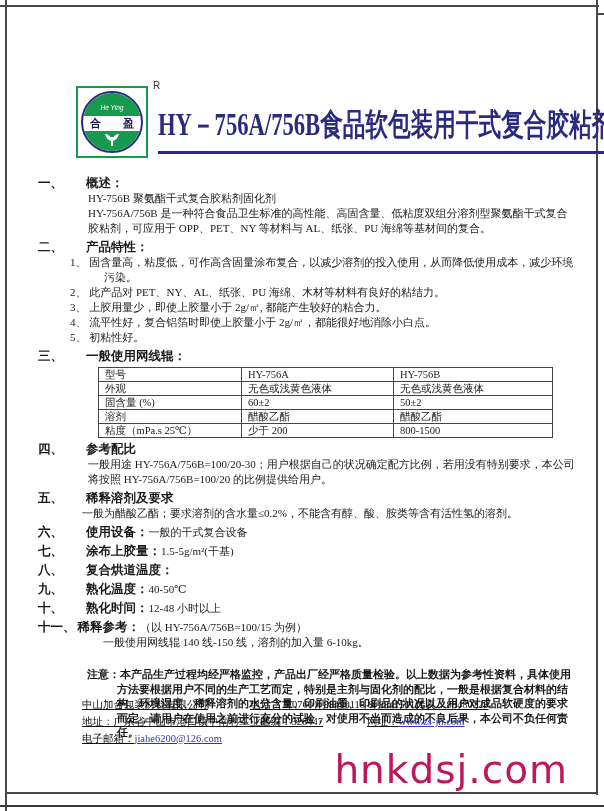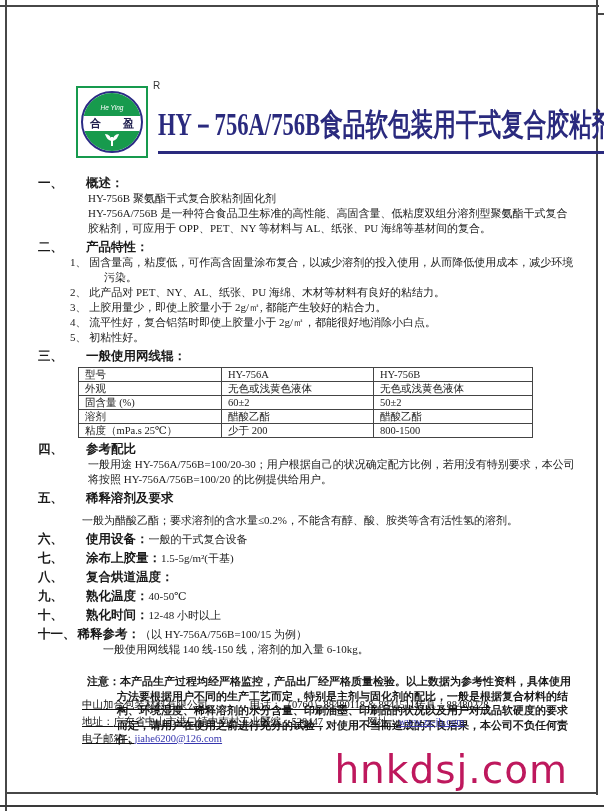--- a/index.html
+++ b/index.html
@@ -33,25 +33,25 @@
     padding-bottom:5px;border-bottom:3px solid #2a2a7e;
   }
 
   
   .doc{position:absolute;left:30px;top:172px;width:548px;font-size:11px;line-height:15px;}
   .sec{display:flex;font-weight:bold;font-size:12.5px;line-height:16px;margin-top:3px;}
   .sec .num{width:56px;padding-left:8px;box-sizing:border-box;flex:none;}
   .sec.wide .num{width:auto;padding-right:2px;}
   .sec .val{font-weight:normal;font-size:11px;line-height:16px;}
   .p58{padding-left:58px;}
-  .p52{padding-left:52px;margin-top:7px;}
+  .p52{padding-left:52px;}
   .p73{padding-left:73px;}
   .feat{padding-left:74px;text-indent:-34px;}
   .notice{padding-left:87px;text-indent:-30px;font-weight:bold;line-height:14.5px;margin-top:17px;font-family:Liberation Serif, serif;}
-  .spec{border-collapse:collapse;margin:3px 0 2px 48px;width:415px;font-size:10.5px;table-layout:fixed;}
+  .spec{border-collapse:collapse;margin:3px 0 2px 68px;width:415px;font-size:10.5px;table-layout:fixed;}
   .spec td{border:1px solid #444;padding:0 6px;height:13px;line-height:13px;overflow:hidden;white-space:nowrap;}
   .c1{width:130px;} .c2{width:139px;} .c3{width:146px;}
 
   
   .footer{position:absolute;left:82px;top:696px;width:500px;font-size:10.5px;line-height:17px;color:#111;text-decoration:underline;}
   .frow{display:flex;}
   .fc1{width:168px;flex:none;white-space:nowrap;}
   .fc2{width:165px;flex:none;white-space:nowrap;}
   .fa{width:178px;flex:none;white-space:nowrap;}
   .fz{width:107px;flex:none;white-space:nowrap;}

